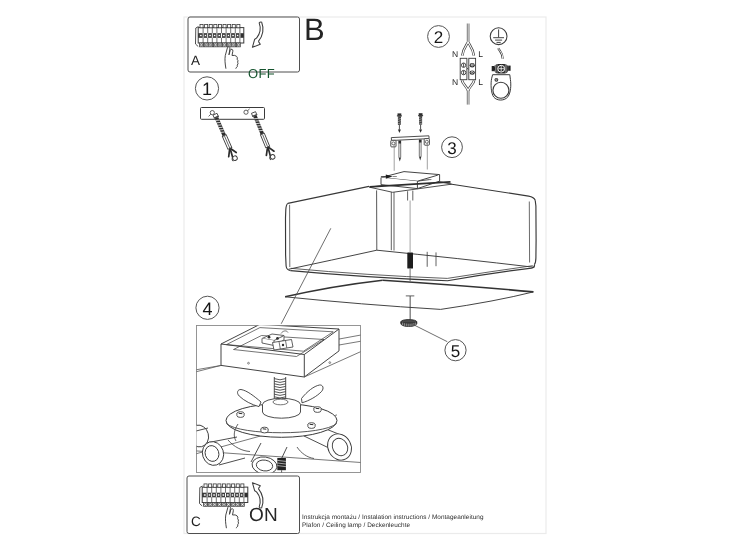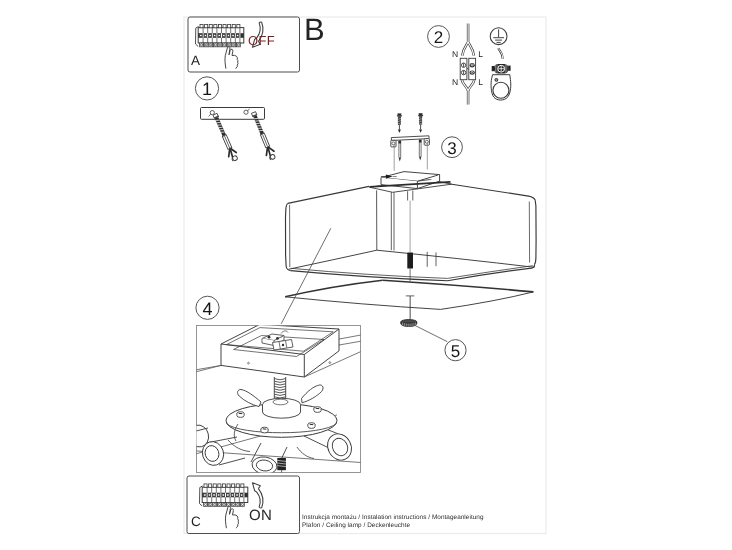--- a/index.html
+++ b/index.html
@@ -3,23 +3,23 @@
 <meta charset="utf-8">
 <style>
   html,body{margin:0;padding:0;}
   *{-webkit-font-smoothing:antialiased;text-rendering:geometricPrecision;}
   body{width:732px;height:550px;background:#ffffff;position:relative;overflow:hidden;
        font-family:"Liberation Sans","DejaVu Sans",sans-serif;}
   #diagram-svg{position:absolute;left:0;top:0;}
   .txt{position:absolute;color:#1f1f1f;white-space:nowrap;transform:translateZ(0);}
   .lbl-b{left:304px;top:14px;font-size:31px;line-height:31px;color:#242424;}
   .lbl-a{left:191px;top:54px;font-size:13.5px;line-height:14px;}
-  .lbl-off{left:248px;top:34px;font-size:13px;line-height:13px;letter-spacing:.4px;color:#7f1d1d;}
+  .lbl-off{left:248px;top:67px;font-size:13px;line-height:13px;letter-spacing:.4px;color:#14532d;}
   .lbl-c{left:191px;top:515px;font-size:13.5px;line-height:14px;}
-  .lbl-on{left:249px;top:509px;font-size:15px;line-height:14px;letter-spacing:.3px;color:#262626;}
+  .lbl-on{left:249px;top:509px;font-size:19px;line-height:14px;letter-spacing:.3px;color:#262626;}
   .digit{width:24px;text-align:center;font-size:18px;line-height:18px;color:#161616;}
   .d1{left:195px;top:80px;}
   .d2{left:426.5px;top:28.5px;font-size:17px;}
   .d3{left:440px;top:139.5px;font-size:17px;}
   .d4{left:195.5px;top:299.5px;}
   .d5{left:443.5px;top:342.5px;font-size:17px;}
   .nl{width:12px;text-align:center;font-size:8.5px;line-height:9px;color:#222;}
   .n-top{left:449px;top:50px;}
   .l-top{left:474.5px;top:50px;}
   .n-bot{left:449px;top:77.5px;}

